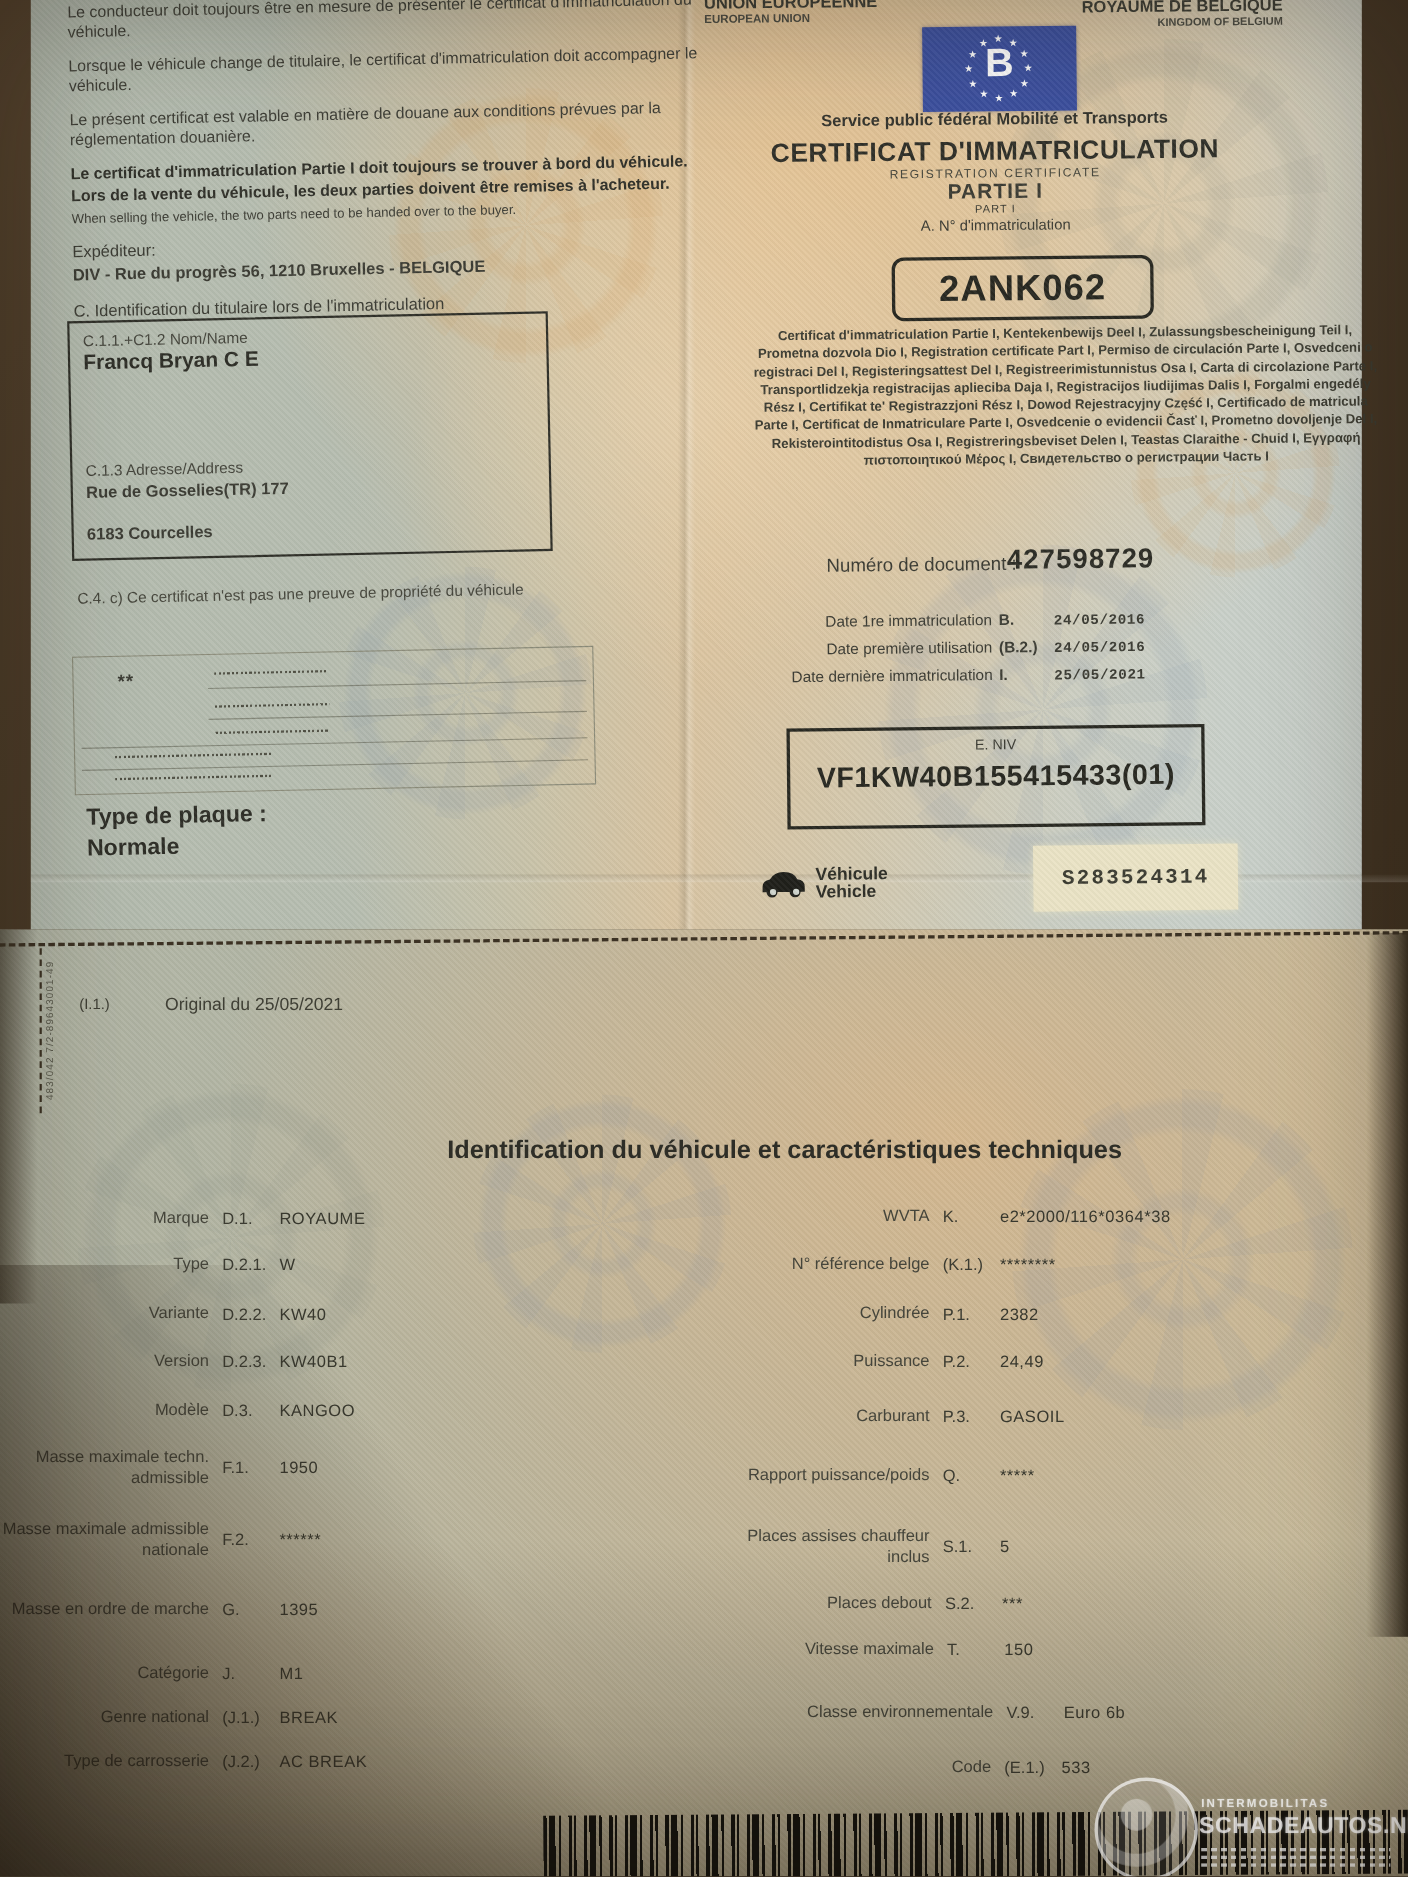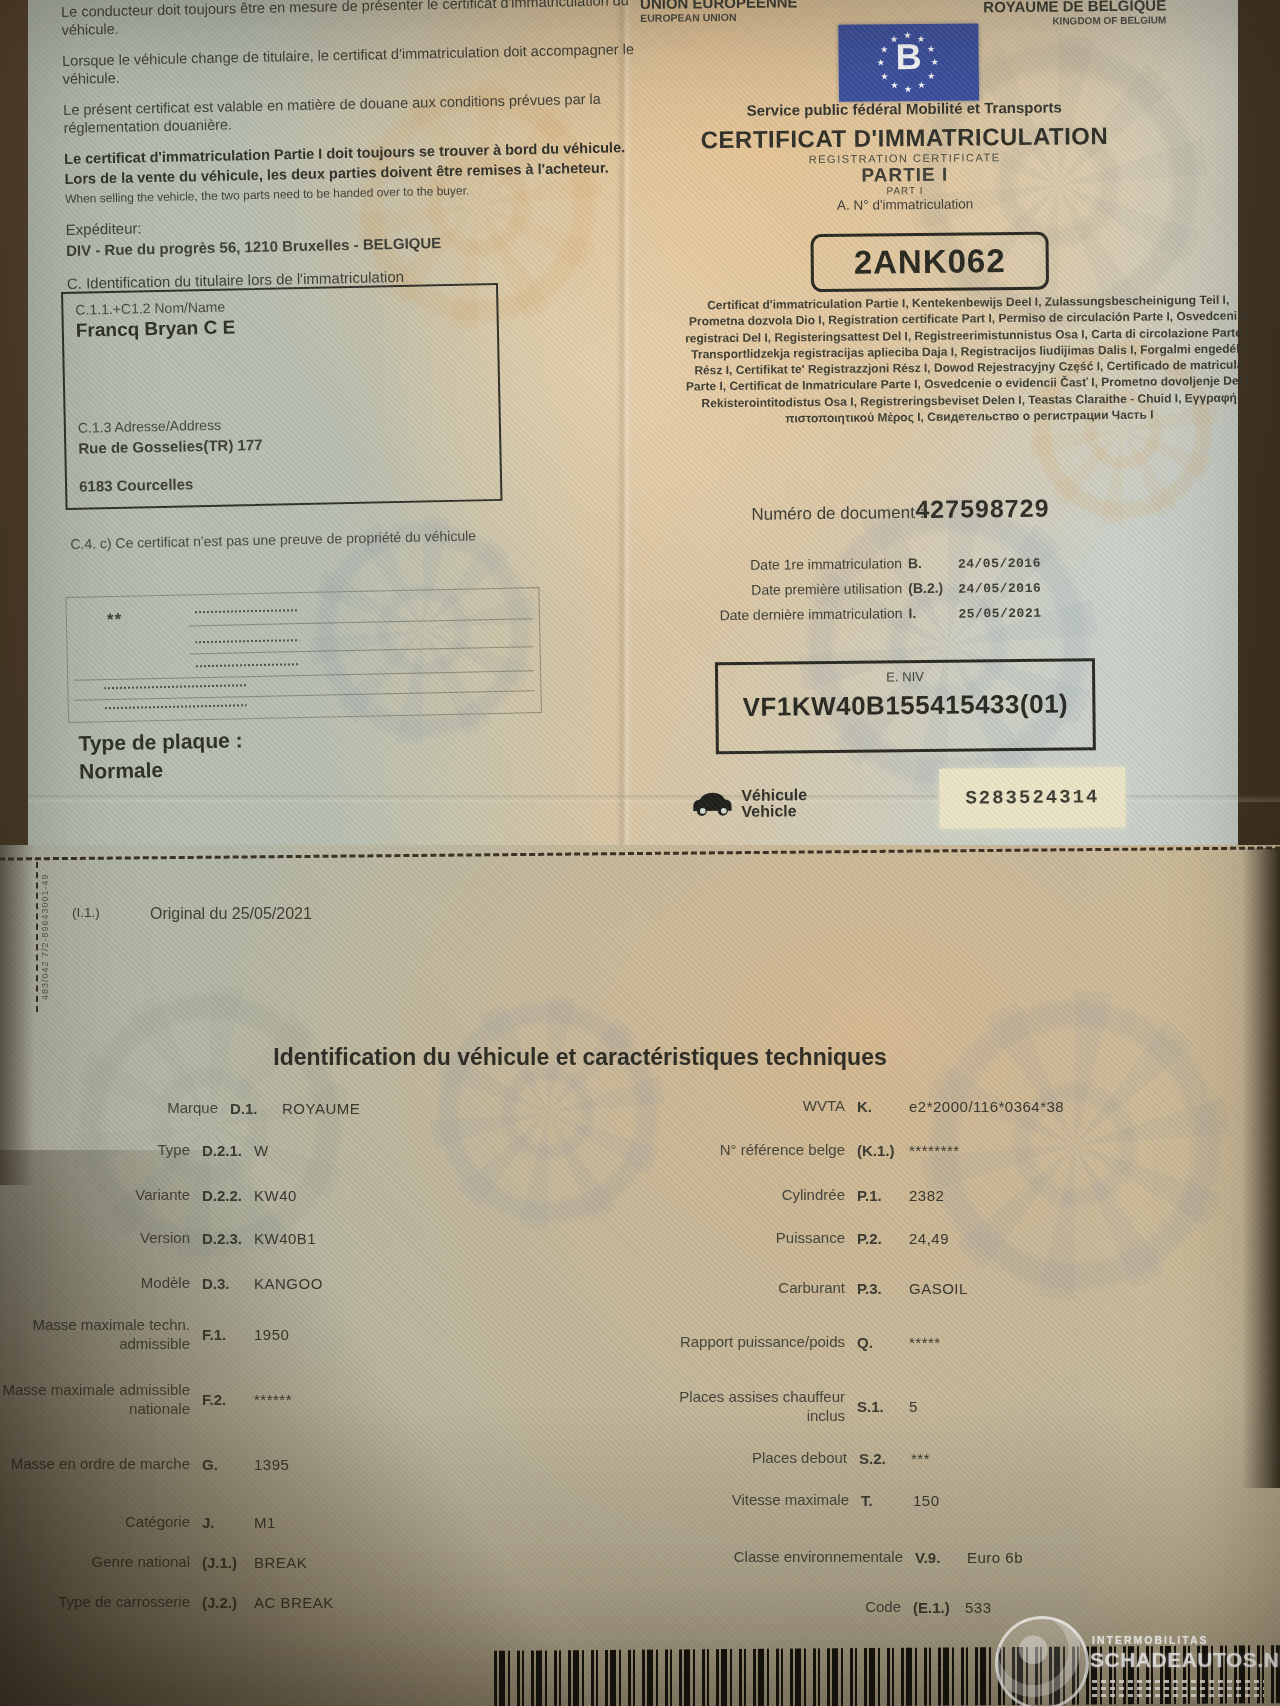--- a/index.html
+++ b/index.html
@@ -97,26 +97,26 @@
     background:repeating-linear-gradient(45deg,rgba(255,255,255,.05) 0 2px,rgba(70,80,60,.04) 2px 4px);}
   #edge-left-dark{position:absolute;left:0;top:845px;width:34px;height:340px;
     background:linear-gradient(90deg,rgba(40,30,18,.55),rgba(40,30,18,0));z-index:3;}
   #edge-right-dark{position:absolute;left:1242px;top:848px;width:38px;height:640px;
     background:linear-gradient(270deg,rgba(35,26,15,.85) 0%,rgba(35,26,15,.35) 55%,rgba(35,26,15,0) 100%);z-index:3;}
   #edge-vdash{position:absolute;left:36px;top:862px;width:0;height:150px;border-left:2.5px dashed #3c3224;z-index:3;}
   #i1-line{position:absolute;left:72px;top:905px;font-size:13.5px;color:#3f3f35;z-index:5;}
   #i1-orig{position:absolute;left:150px;top:905px;font-size:16px;color:#3f3f35;z-index:5;}
   #edge-code{position:absolute;left:40px;top:1000px;font-size:9px;letter-spacing:1px;color:#5a5a4c;
     transform:rotate(-90deg);transform-origin:0 0;z-index:5;}
-  #section-title{position:absolute;left:140px;top:1032px;width:880px;text-align:center;
-    font-size:23px;font-weight:bold;color:#2e2e27;z-index:5;margin-top:12px;}
+  #section-title{position:absolute;left:140px;top:1032px;width:880px;text-align:right;
+    font-size:23px;font-weight:bold;color:#2e2e27;z-index:5;}
   #bottom-fields{position:absolute;inset:0;z-index:5;}
   .frow{position:absolute;display:flex;align-items:center;font-size:15px;}
   .frow .flabel{width:190px;text-align:right;color:#45453b;line-height:1.25;}
-  .frow .fcode{width:52px;margin-left:12px;font-weight:bold;color:#3c3c32;}
+  .frow .fcode{width:52px;margin-left:12px;font-weight:normal;color:#3c3c32;}
   .frow .fvalue{letter-spacing:.5px;color:#38382e;white-space:nowrap;}
   .frow.left{left:0;}
   .frow.right{left:655px;}
   
   #shadow-bl{position:absolute;left:0;top:1150px;width:900px;height:556px;z-index:6;
     background:linear-gradient(58deg,rgba(30,22,12,.78) 0%,rgba(30,22,12,.55) 14%,rgba(45,35,22,.30) 30%,rgba(45,35,22,0) 48%);}
   #shadow-bottom{position:absolute;left:0;top:1400px;width:1280px;height:306px;z-index:6;
     background:linear-gradient(180deg,rgba(40,30,18,0) 0%,rgba(40,30,18,.18) 60%,rgba(40,30,18,.32) 100%);}
   #barcode{position:absolute;left:494px;top:1648px;width:786px;height:58px;z-index:7;transform:rotate(-0.4deg);
     background:
@@ -268,21 +268,21 @@
   <div id="edge-right-dark"></div>
   <div id="edge-vdash"></div>
   <div id="tear-line"></div>
 
   <div id="i1-line">(I.1.)</div>
   <div id="i1-orig">Original du 25/05/2021</div>
   <div id="edge-code">483/042 7/2-89643001-49</div>
   <div id="section-title">Identification du véhicule et caractéristiques techniques</div>
 
   <div id="bottom-fields">
-      <div class="frow left" style="top: 1108px; transform: translate(0px, -50%); padding-left: 28px;">
+      <div class="frow left" style="top: 1108px; transform: translate(0px, -50%);">
         <div class="flabel">Marque</div>
         <div class="fcode">D.1.</div>
         <div class="fvalue">ROYAUME</div>
       </div>
       <div class="frow left" style="top: 1150px; transform: translate(0px, -50%);">
         <div class="flabel">Type</div>
         <div class="fcode">D.2.1.</div>
         <div class="fvalue">W</div>
       </div>
       <div class="frow left" style="top: 1195px; transform: translate(0px, -50%);">

